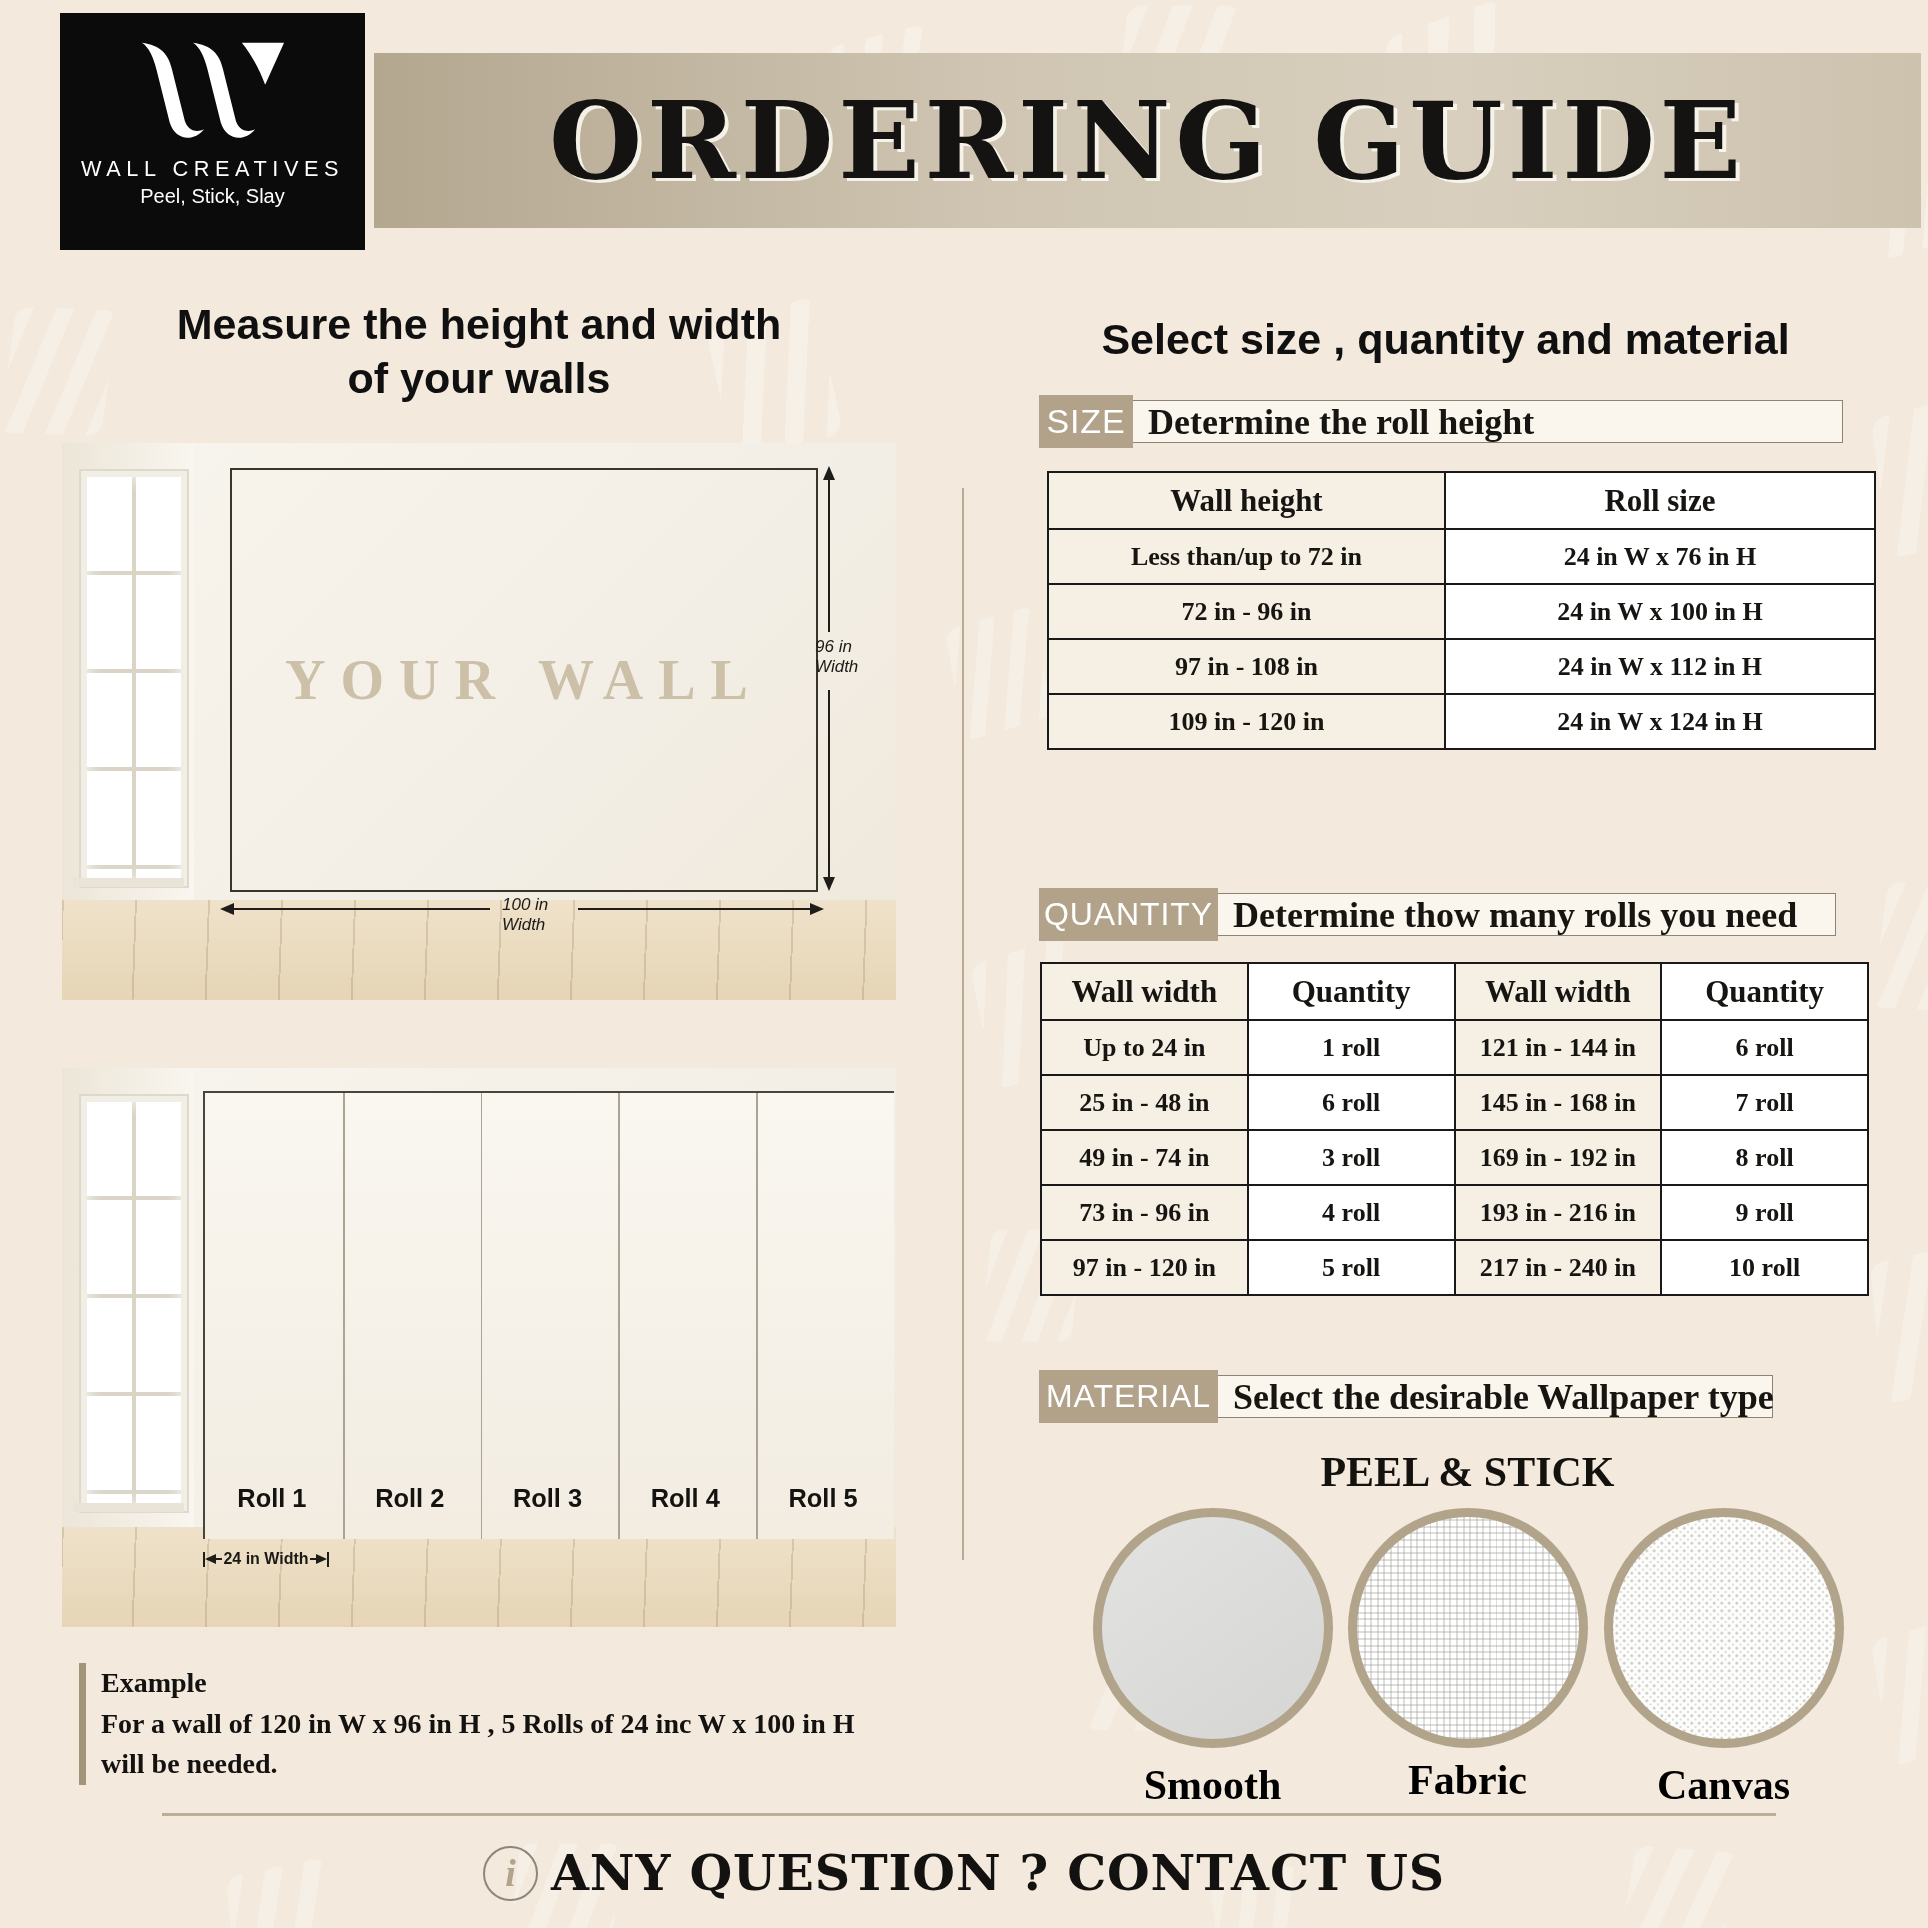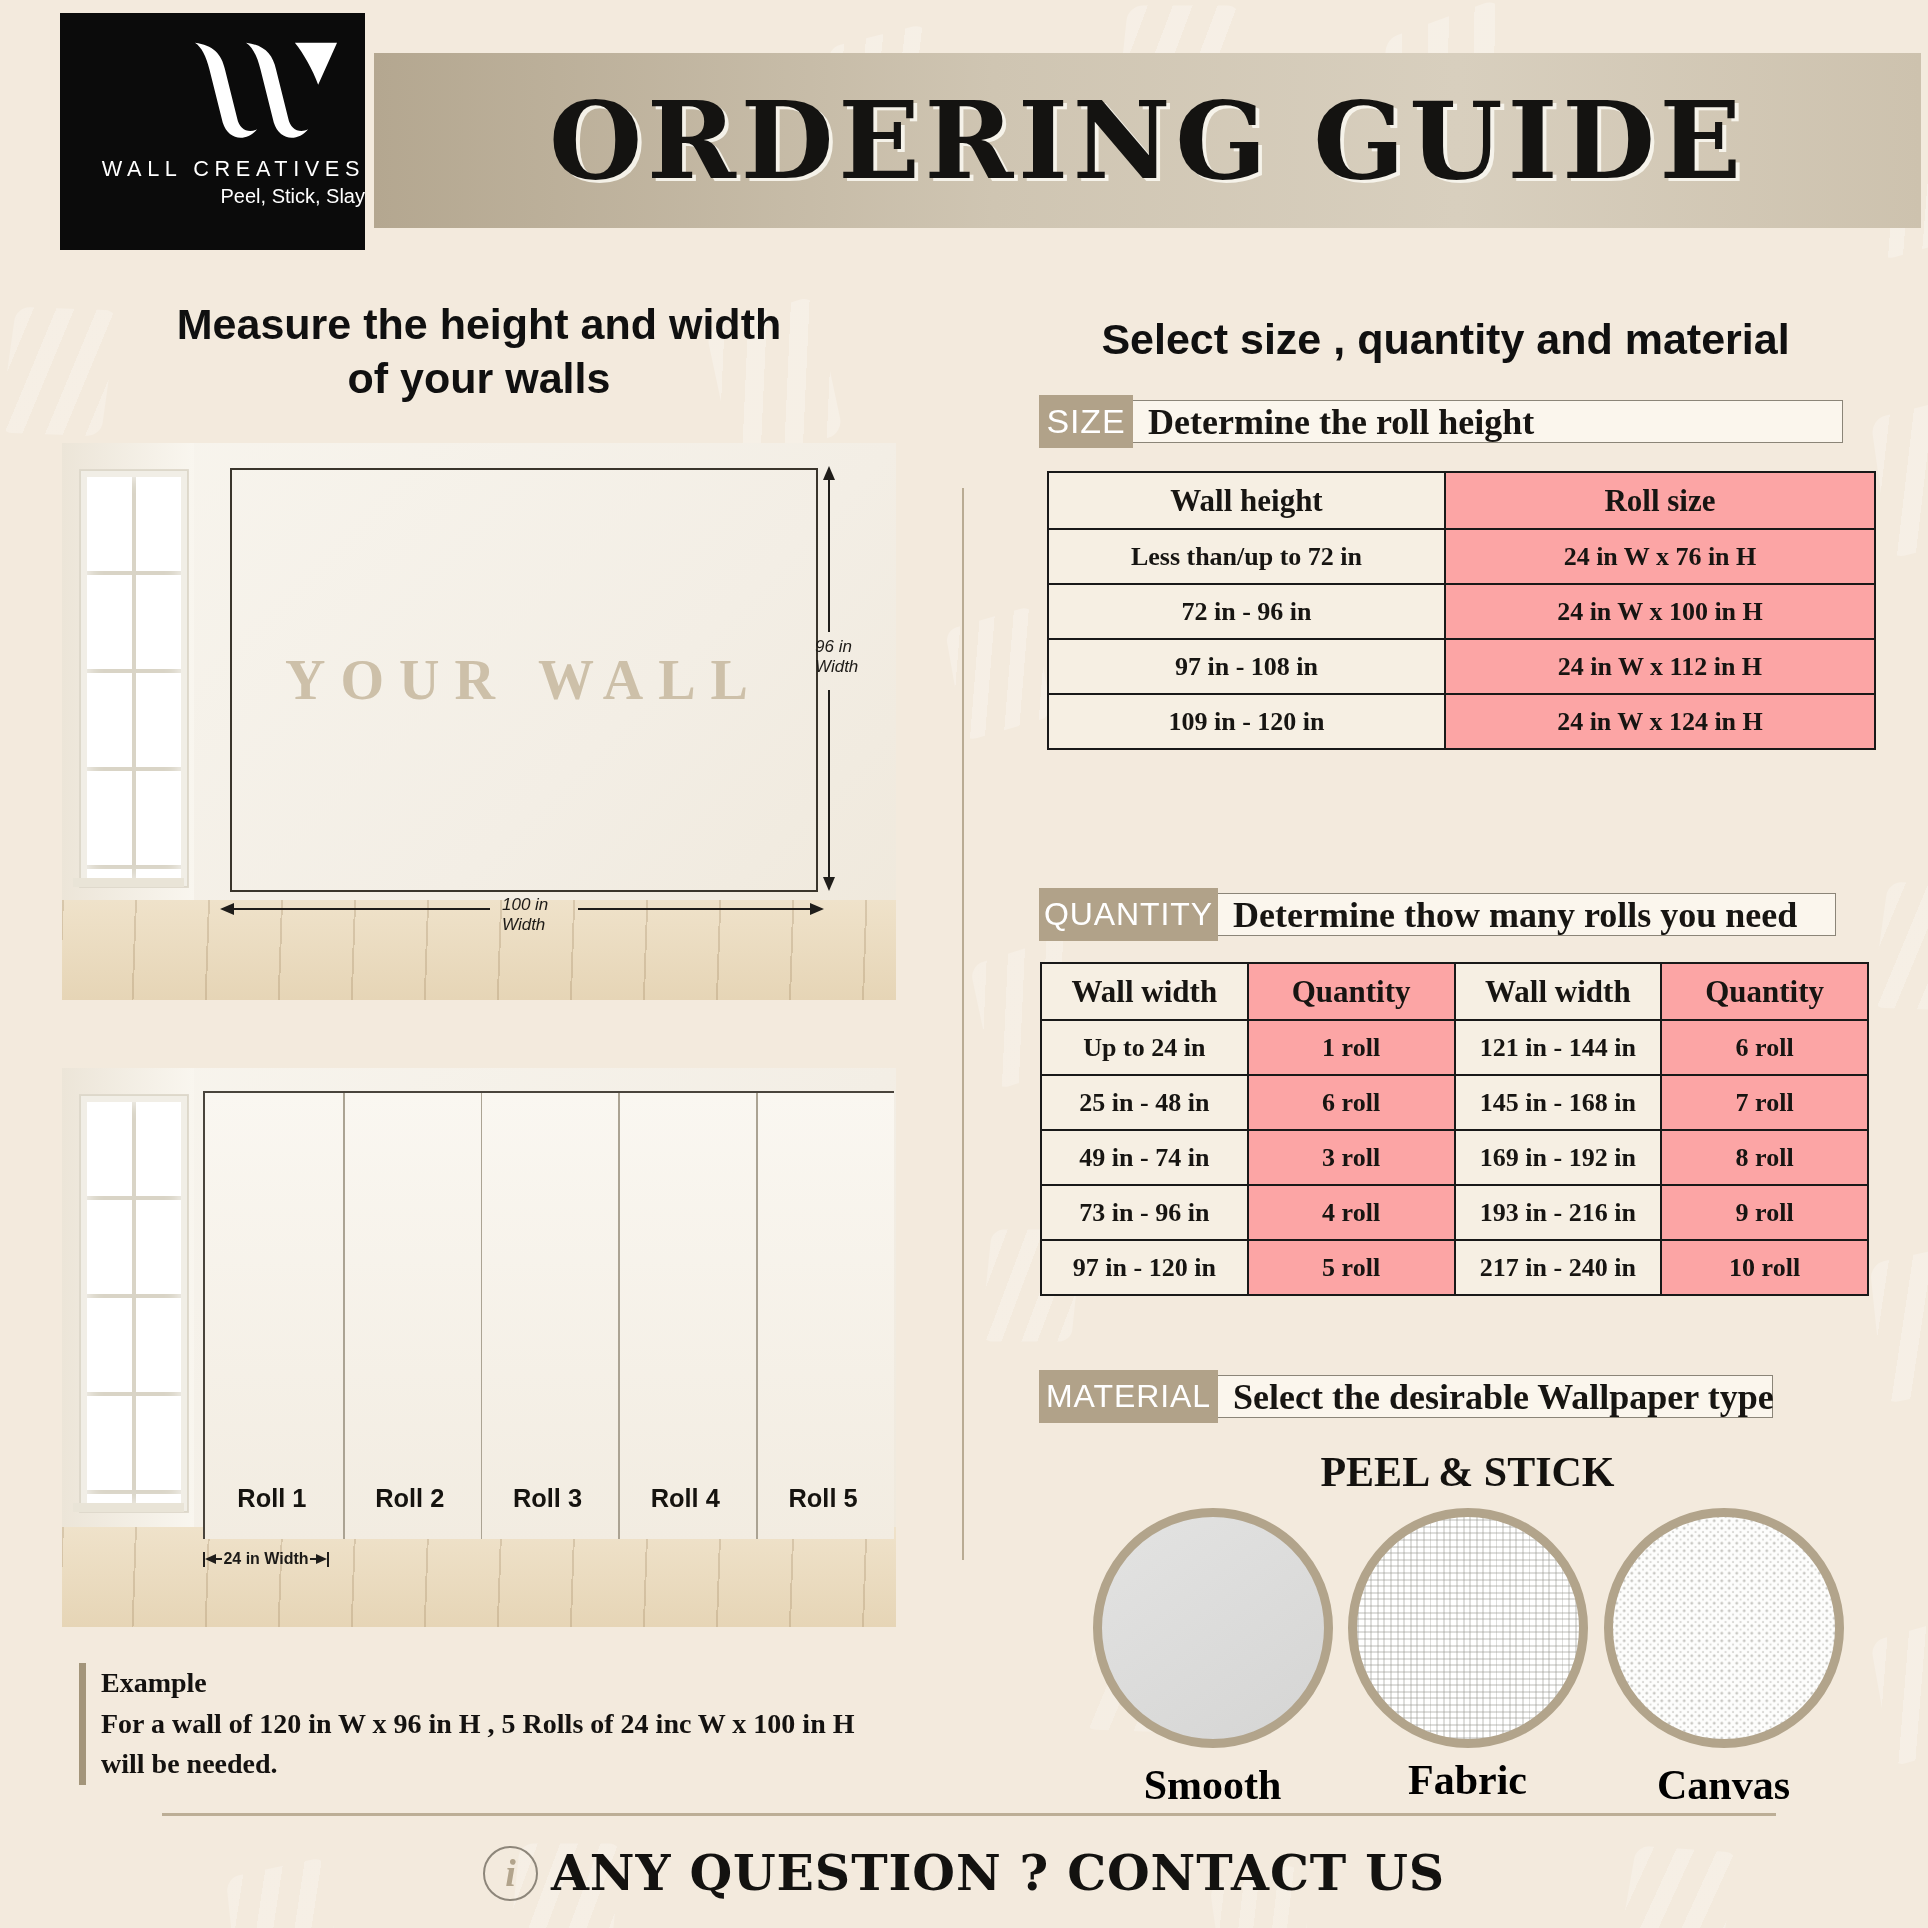--- a/index.html
+++ b/index.html
@@ -9,21 +9,21 @@
     font-family:"Liberation Sans",sans-serif;
     color:#161616;
   }
   .wm{position:absolute;width:113px;height:141px;z-index:0;pointer-events:none;
       background:repeating-linear-gradient(105deg, rgba(255,255,255,.9) 0 19px, rgba(255,255,255,0) 19px 43px);
       border-radius:15px;}
   .layer{position:absolute;z-index:1;}
 
   
   .logo-box{left:60px;top:13px;width:305px;height:237px;background:#0b0b0b;
-            display:flex;flex-direction:column;align-items:flex-end;}
+            display:flex;flex-direction:column;align-items:center;}
   .logo-mark{margin-top:22.6px;width:198px;height:111px;}
   .logo-name{color:#fff;font-size:21.7px;letter-spacing:5.6px;margin-top:9.4px;white-space:nowrap;}
   .logo-tagline{color:#fff;font-size:20px;margin-top:2.8px;white-space:nowrap;}
   .banner{left:374px;top:53px;width:1547px;height:175px;
           background:linear-gradient(90deg,#b4a790 0%,#cfc5b2 40%,#d8cfbe 70%,#cdc2ae 100%);
           display:flex;align-items:center;justify-content:center;}
   .banner-title{font-family:"DejaVu Serif",serif;font-weight:bold;font-size:107px;letter-spacing:4.7px;
                 color:#141311;text-shadow:3.8px 2.8px 0 rgba(250,247,240,.9);white-space:nowrap;}
 
   
@@ -84,21 +84,21 @@
   .secbar-title{position:absolute;top:0;bottom:0;display:flex;align-items:center;
                 font-family:"Liberation Serif",serif;font-weight:bold;font-size:36px;color:#171512;white-space:nowrap;}
 
   
   table{border-collapse:collapse;table-layout:fixed;}
   th,td{border:2.8px solid #191919;text-align:center;vertical-align:middle;
         font-family:"Liberation Serif",serif;font-weight:bold;color:#171512;}
   th{font-size:31px;height:53px;}
   td{font-size:26px;height:51px;}
   .cell-cream{background:#f6efe3;}
-  .cell-tan{background:#fca5a5;}
+  .cell-tan{background:#ffffff;}
   .size-table{left:1047px;top:471px;width:829px;}
   .size-table col.c1{width:48%;} .size-table col.c2{width:52%;}
   .qty-table{left:1040px;top:962px;width:829px;}
   .qty-table col{width:25%;}
 
   
   .peel-stick{left:1020px;top:1448px;width:895px;text-align:center;
               font-family:"Liberation Serif",serif;font-weight:bold;font-size:42px;color:#14120f;}
   .mat-item{top:1508px;width:241px;display:flex;flex-direction:column;align-items:center;}
   .mat-circle{width:222px;height:222px;border-radius:50%;border:9.4px solid #b2a48b;}

